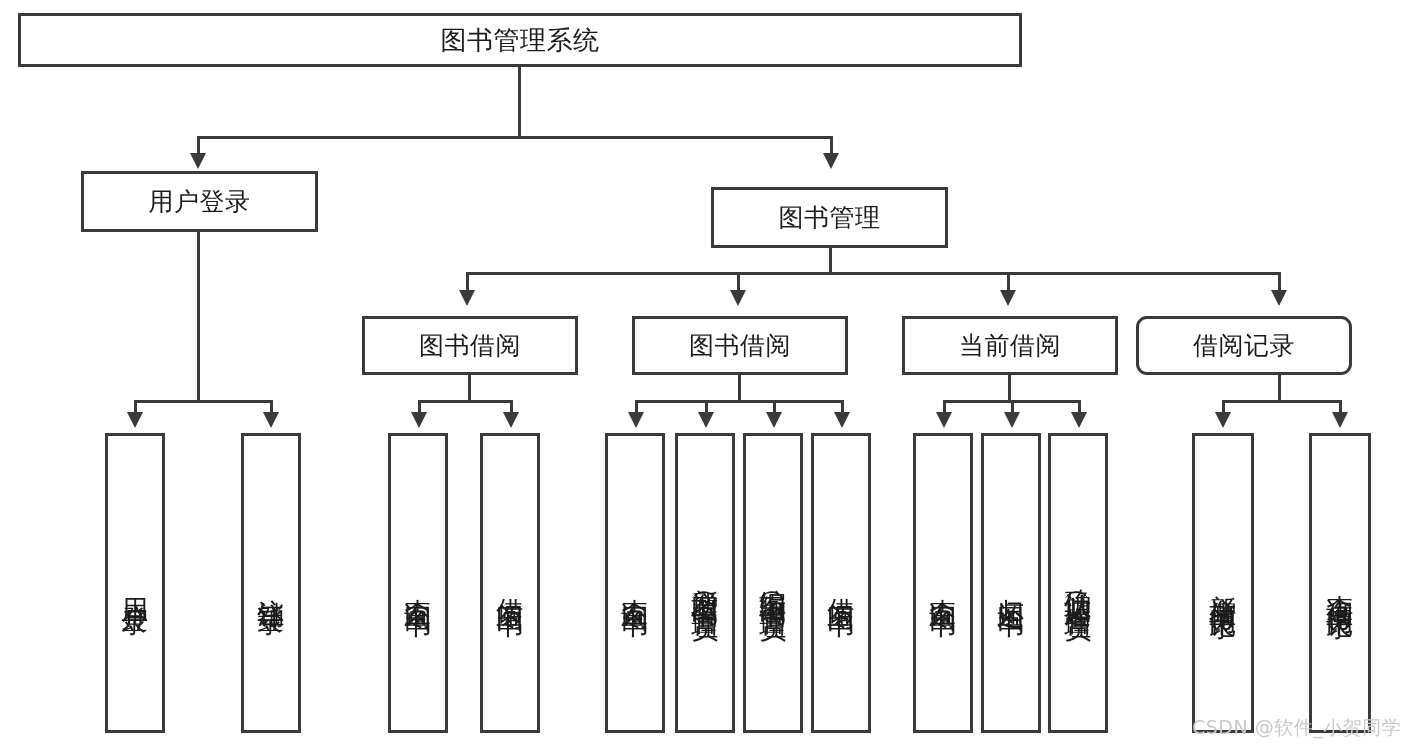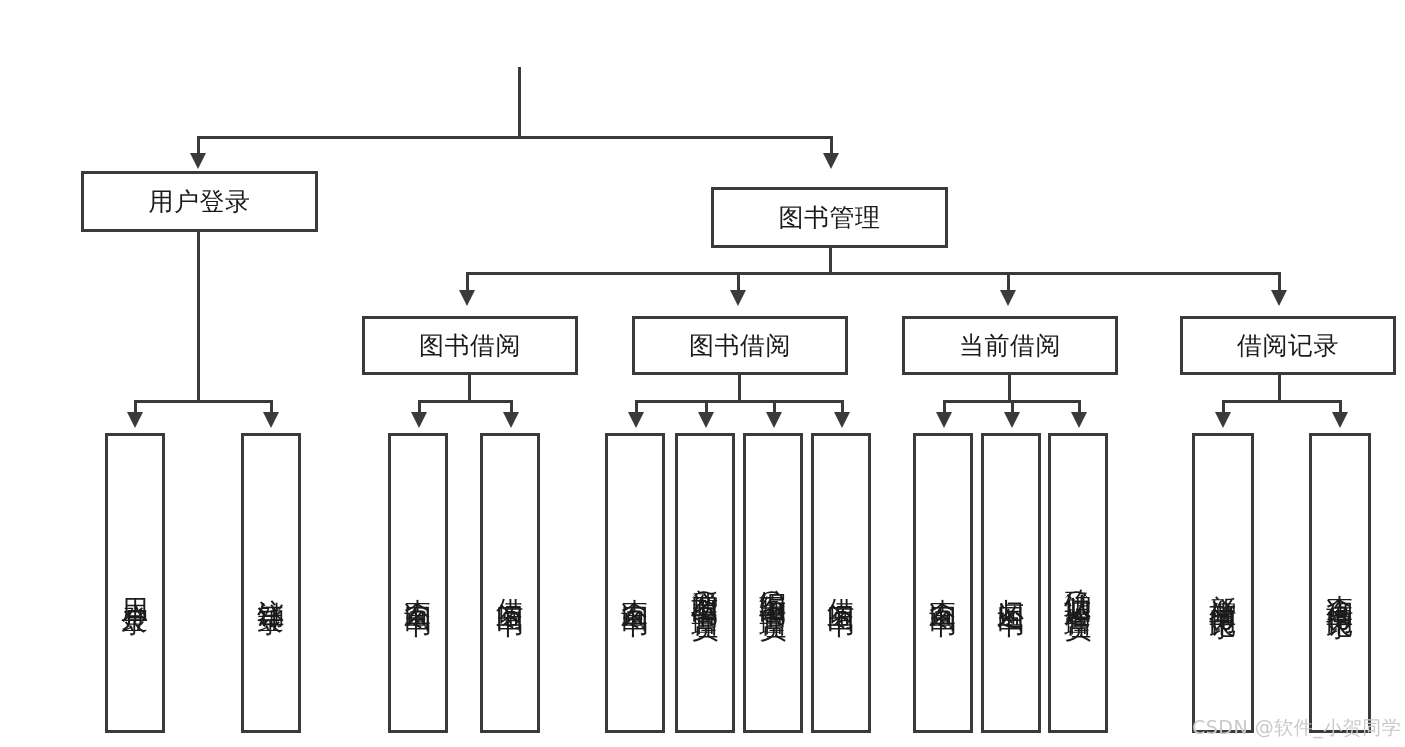--- a/index.html
+++ b/index.html
@@ -88,20 +88,23 @@
     z-index: 5;
     white-space: nowrap;
     pointer-events: none;
   }
 </style>
 </head>
 <body>
 
 <div id="canvas">
 
+  <div class="node root horiz" style="left:18px; top:13px; width:1004px; height:54px;">
+    <span class="node-label">图书管理系统</span>
+  </div>
 
   <div class="edge v" style="left:518px; top:67px; height:69px;"></div>
 
   <div class="edge h" style="left:197px; top:136px; width:636px;"></div>
 
   <div class="edge v" style="left:197px; top:136px; height:21px;"></div>
   <div class="arrow" style="left:190px; top:153px;"></div>
   <div class="edge v" style="left:830px; top:136px; height:21px;"></div>
   <div class="arrow" style="left:823px; top:153px;"></div>
 
@@ -132,21 +135,21 @@
 
   <div class="node horiz" style="left:362px; top:316px; width:216px; height:59px;">
     <span class="node-label">图书借阅</span>
   </div>
   <div class="node horiz" style="left:632px; top:316px; width:216px; height:59px;">
     <span class="node-label">图书借阅</span>
   </div>
   <div class="node horiz" style="left:902px; top:316px; width:216px; height:59px;">
     <span class="node-label">当前借阅</span>
   </div>
-  <div class="node horiz" style="left:1180px; top:316px; width:216px; height:59px;">
+  <div class="node horiz" style="left:1136px; top:316px; width:216px; height:59px;border-radius:11px;">
     <span class="node-label">借阅记录</span>
   </div>
 
   <div class="edge v" style="left:468px; top:375px; height:25px;"></div>
   <div class="edge h" style="left:418px; top:400px; width:95px;"></div>
   <div class="edge v" style="left:418px; top:400px; height:15px;"></div>
   <div class="arrow" style="left:411px; top:412px;"></div>
   <div class="edge v" style="left:510px; top:400px; height:15px;"></div>
   <div class="arrow" style="left:503px; top:412px;"></div>
 

